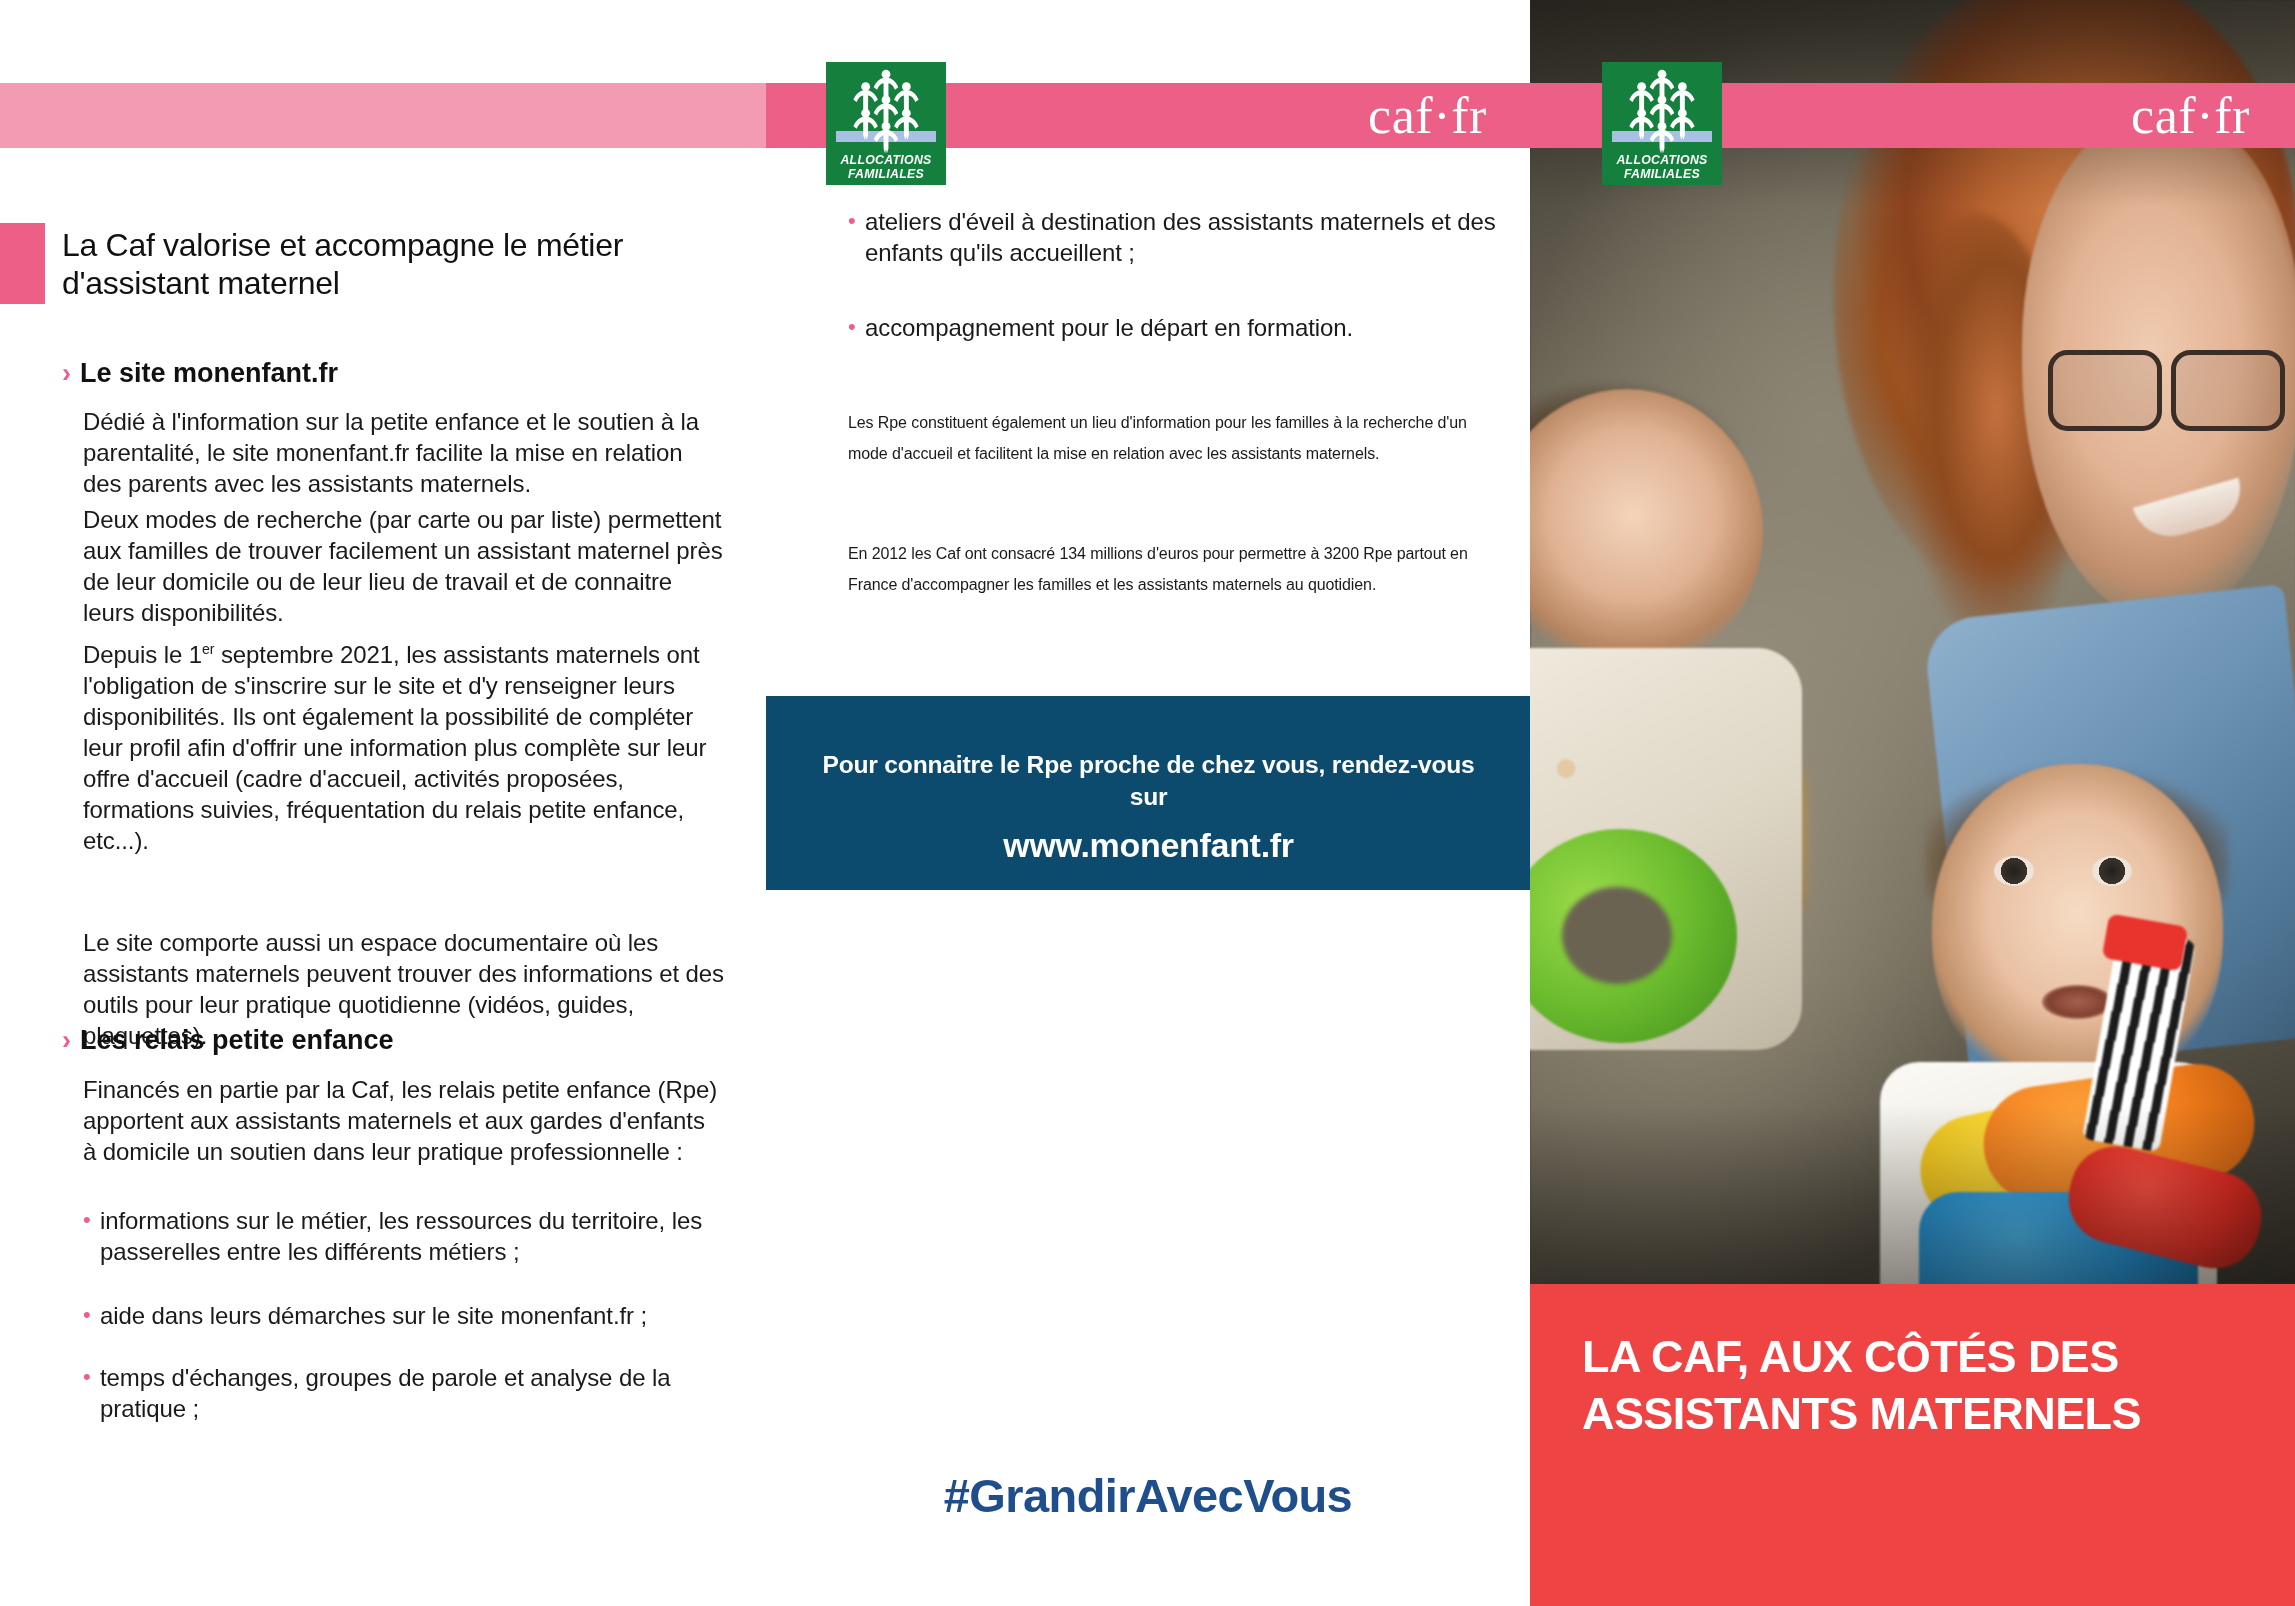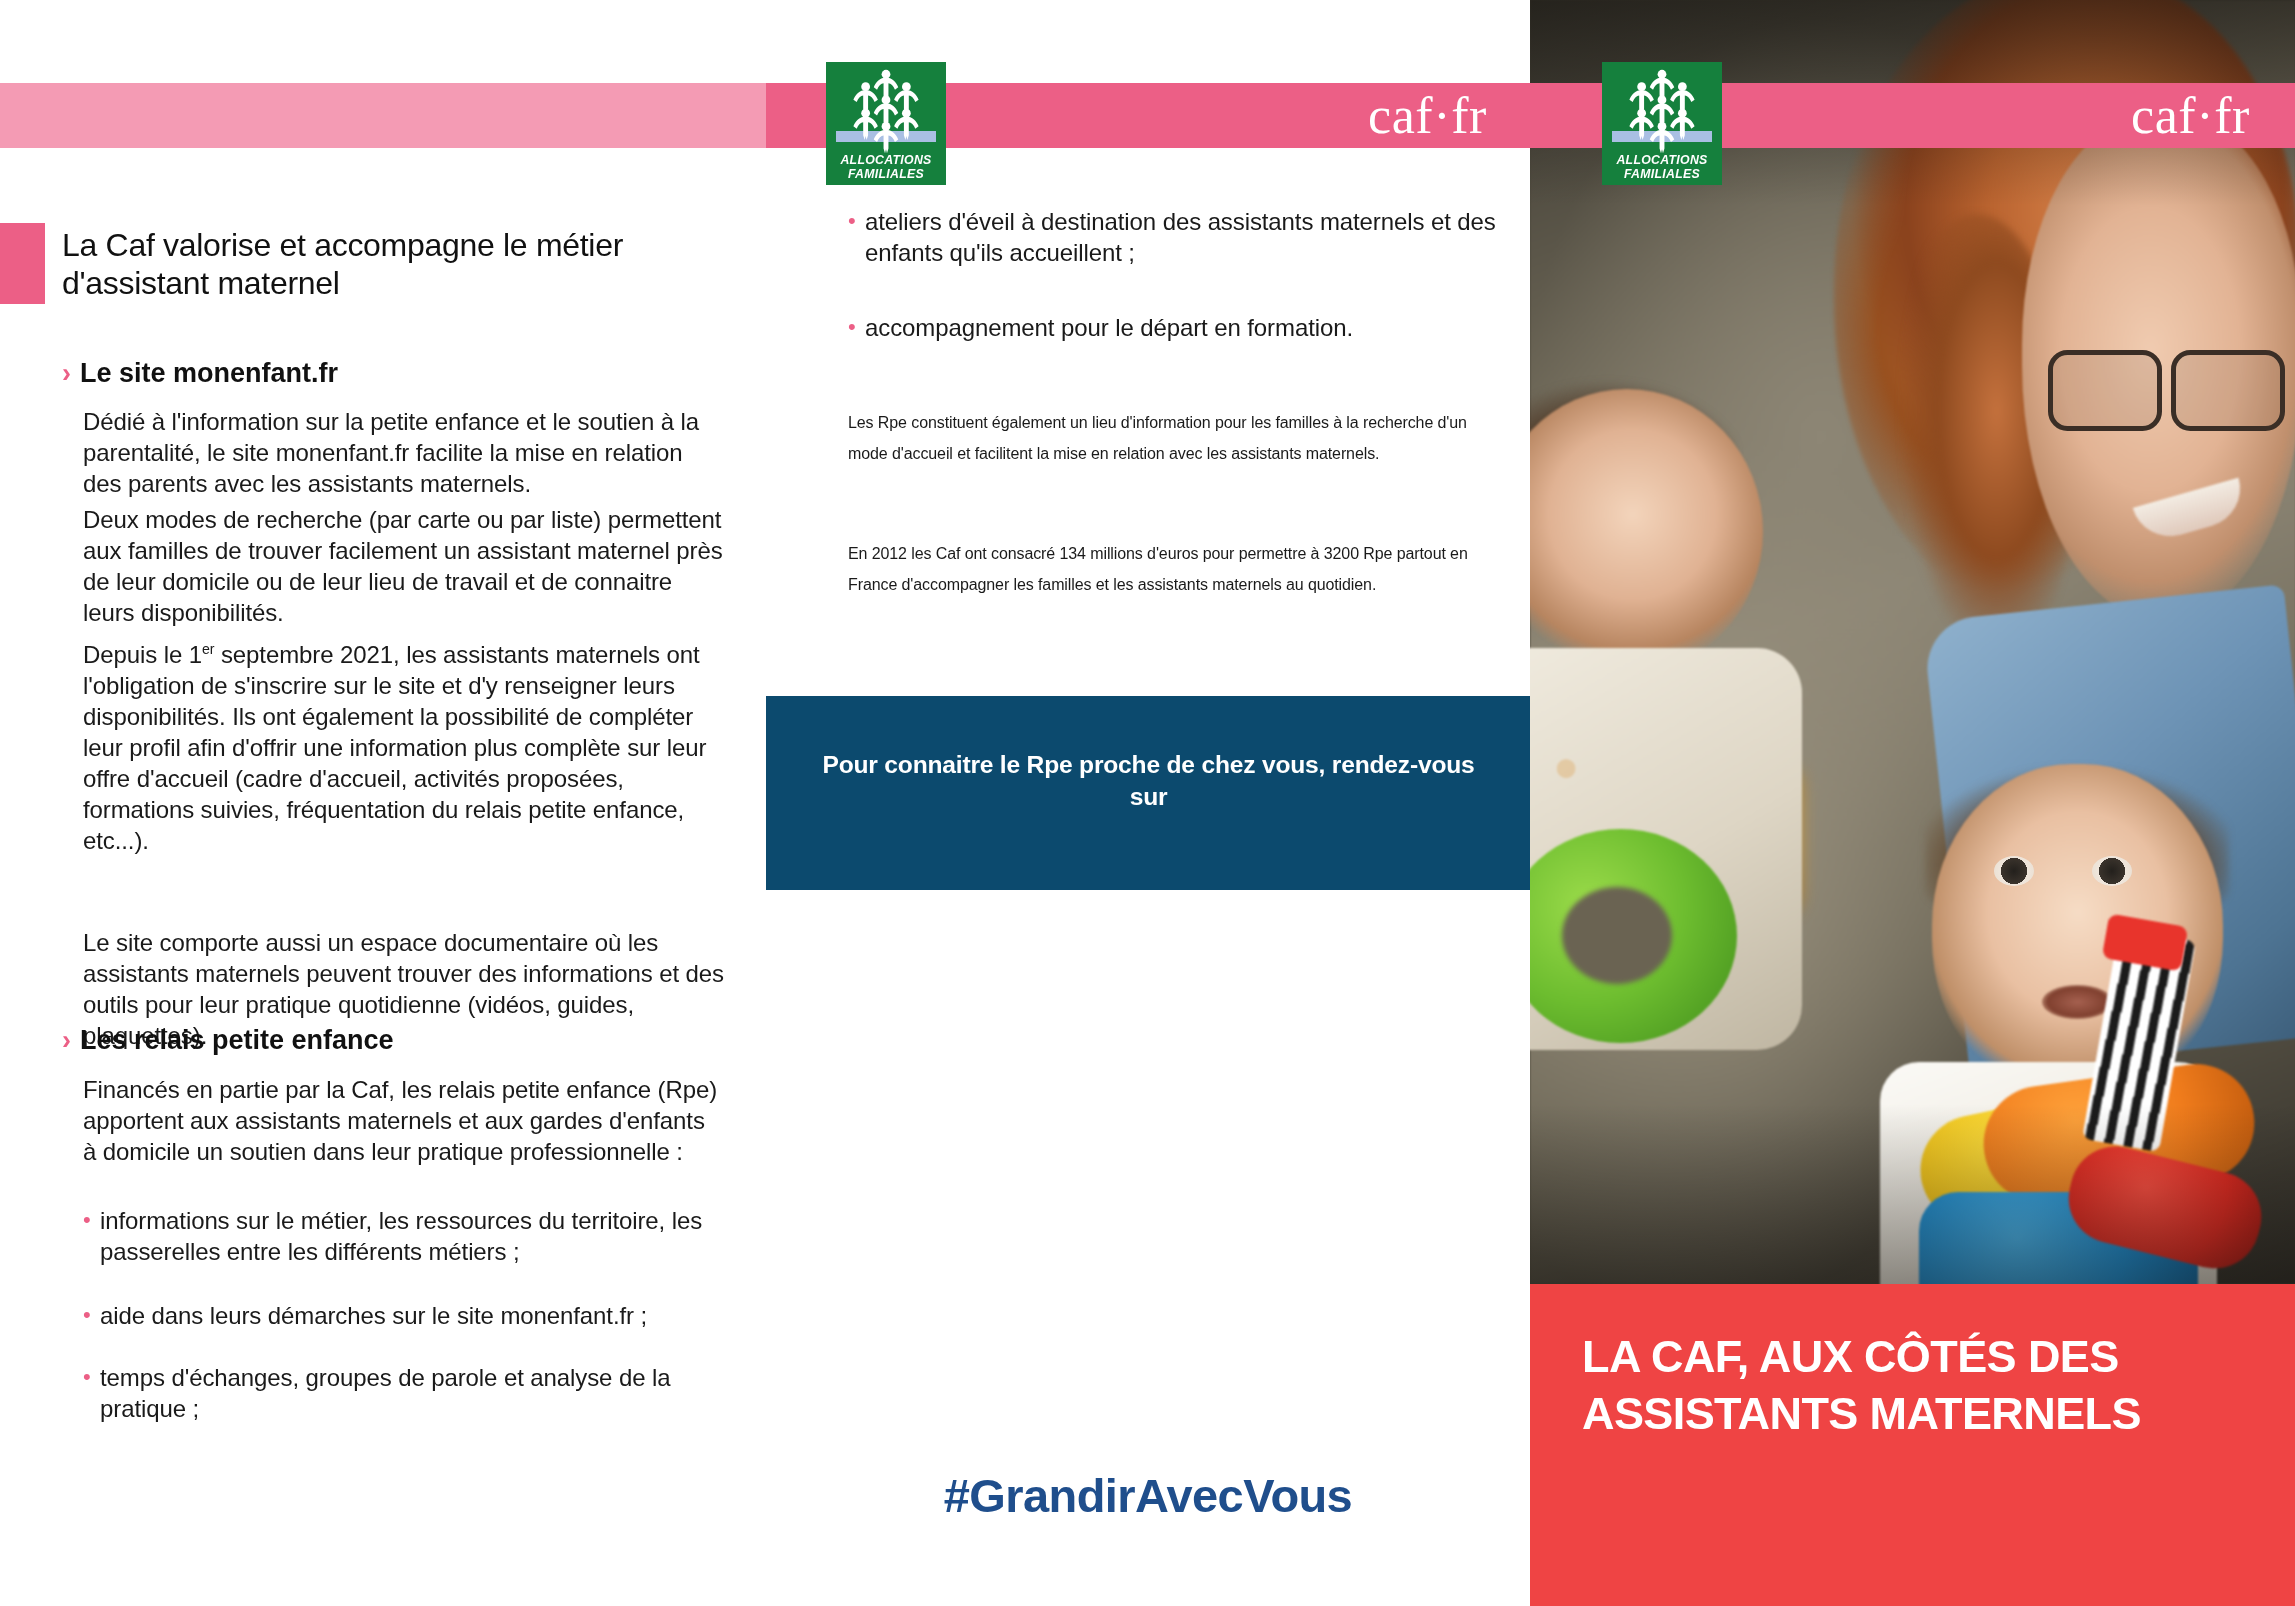--- a/index.html
+++ b/index.html
@@ -382,20 +382,21 @@
 
 <div id="col-mid">
   <div class="m-bullet" style="top:-7.8px;">ateliers d'éveil à destination des assistants maternels et des enfants qu'ils accueillent ;</div>
   <div class="m-bullet" style="top:98px;">accompagnement pour le départ en formation.</div>
   <div class="m-para" style="top:193px;">Les Rpe constituent également un lieu d'information pour les familles à la recherche d'un mode d'accueil et facilitent la mise en relation avec les assistants maternels.</div>
   <div class="m-para" style="top:324px;">En 2012 les Caf ont consacré 134 millions d'euros pour permettre à 3200 Rpe partout en France d'accompagner les familles et les assistants maternels au quotidien.</div>
 </div>
 
 <div id="cta-box">
   <div id="cta-line1">Pour connaitre le Rpe proche de chez vous, rendez-vous sur</div>
+  <div id="cta-url">www.monenfant.fr</div>
 </div>
 
 <div id="hashtag">#GrandirAvecVous</div>
 
 <div id="col-right">
 
   <div id="photo">
     <div class="wall"></div>
     <div class="bg-toy"></div>
 

